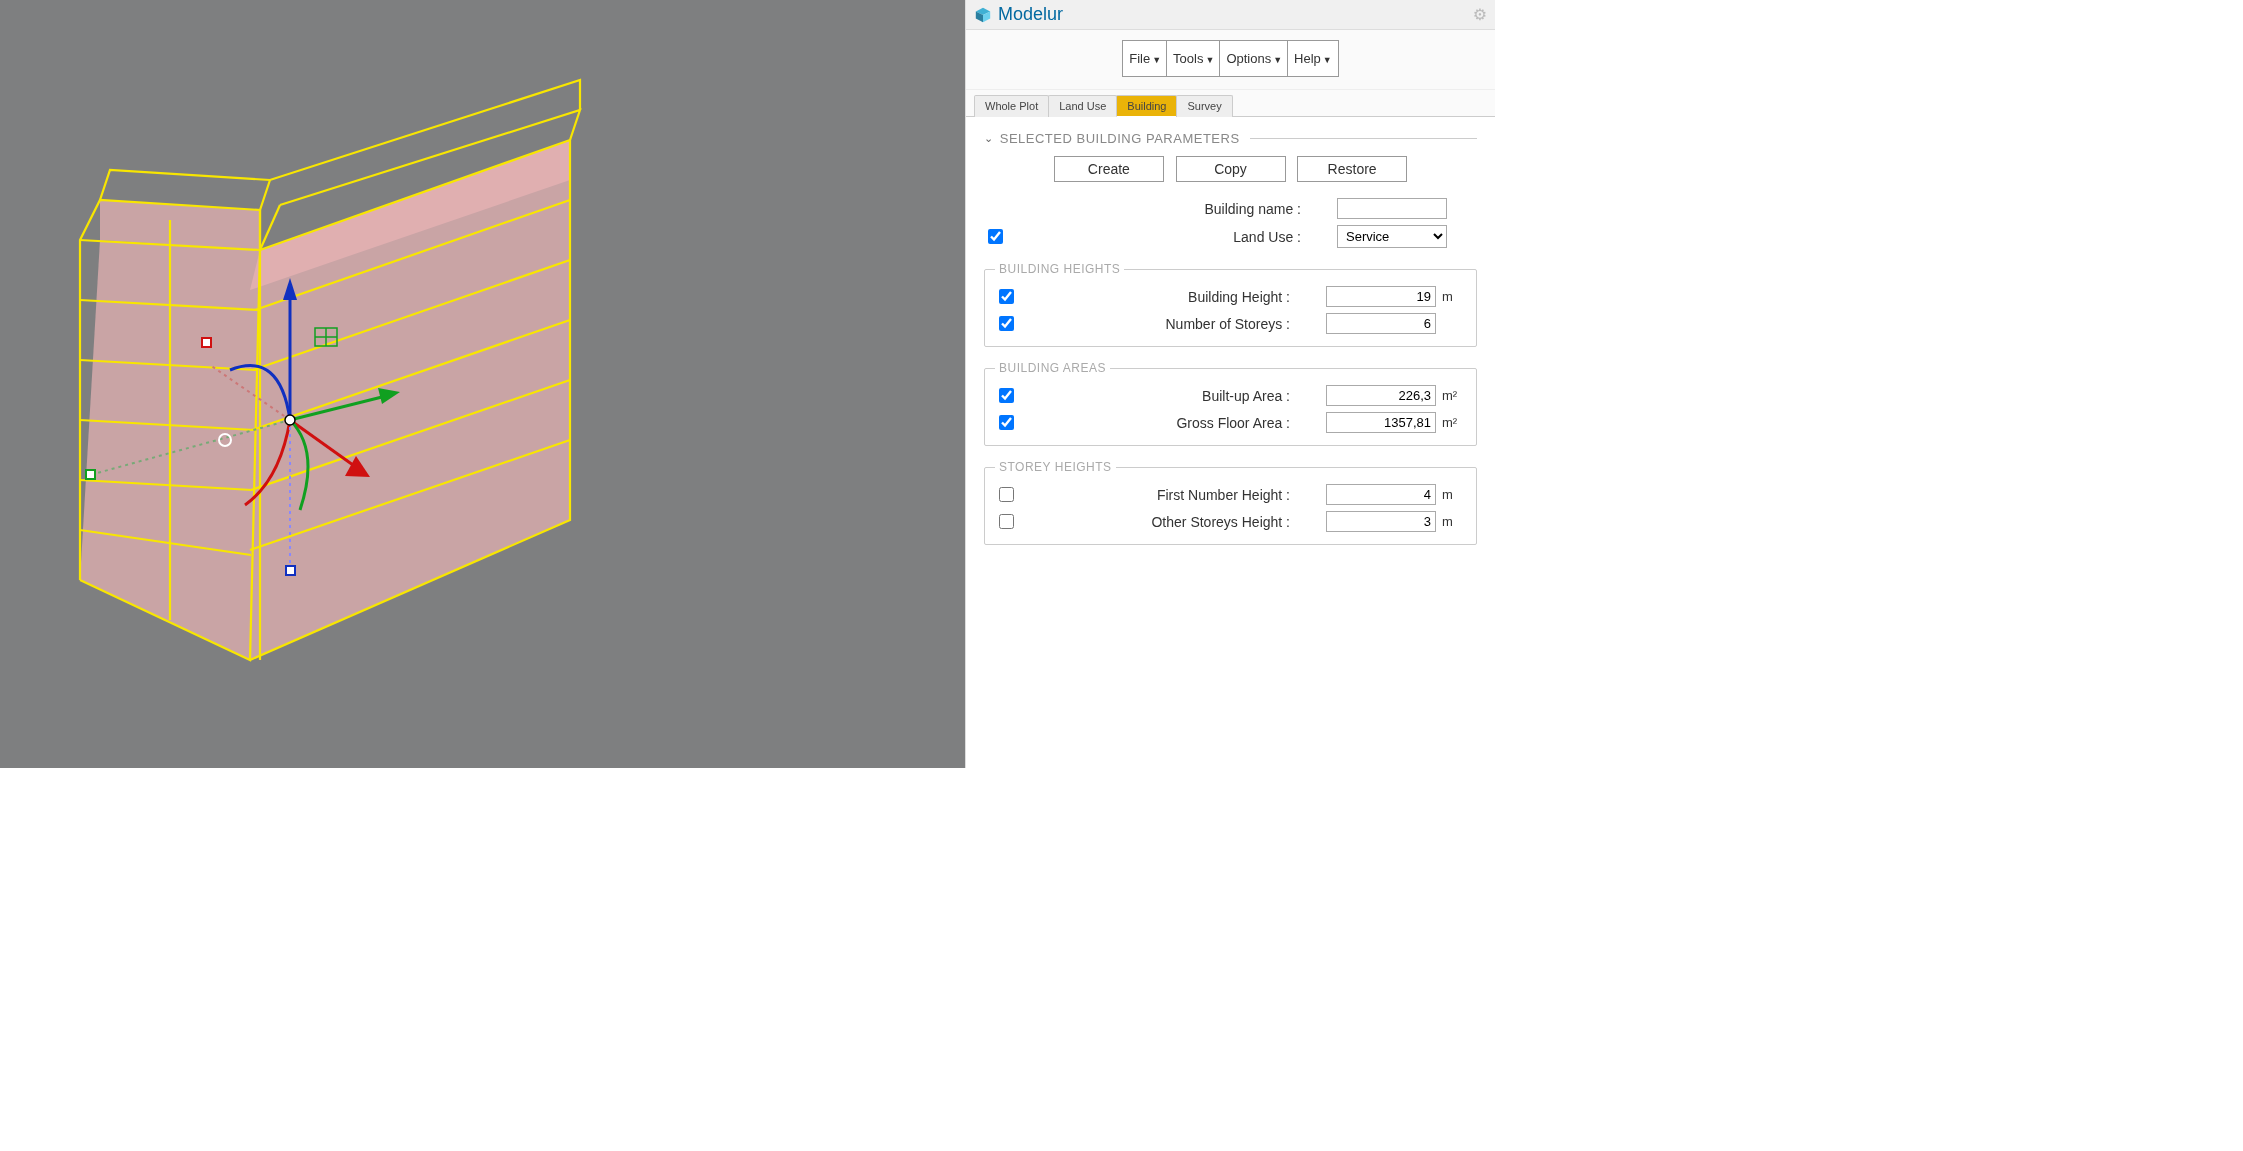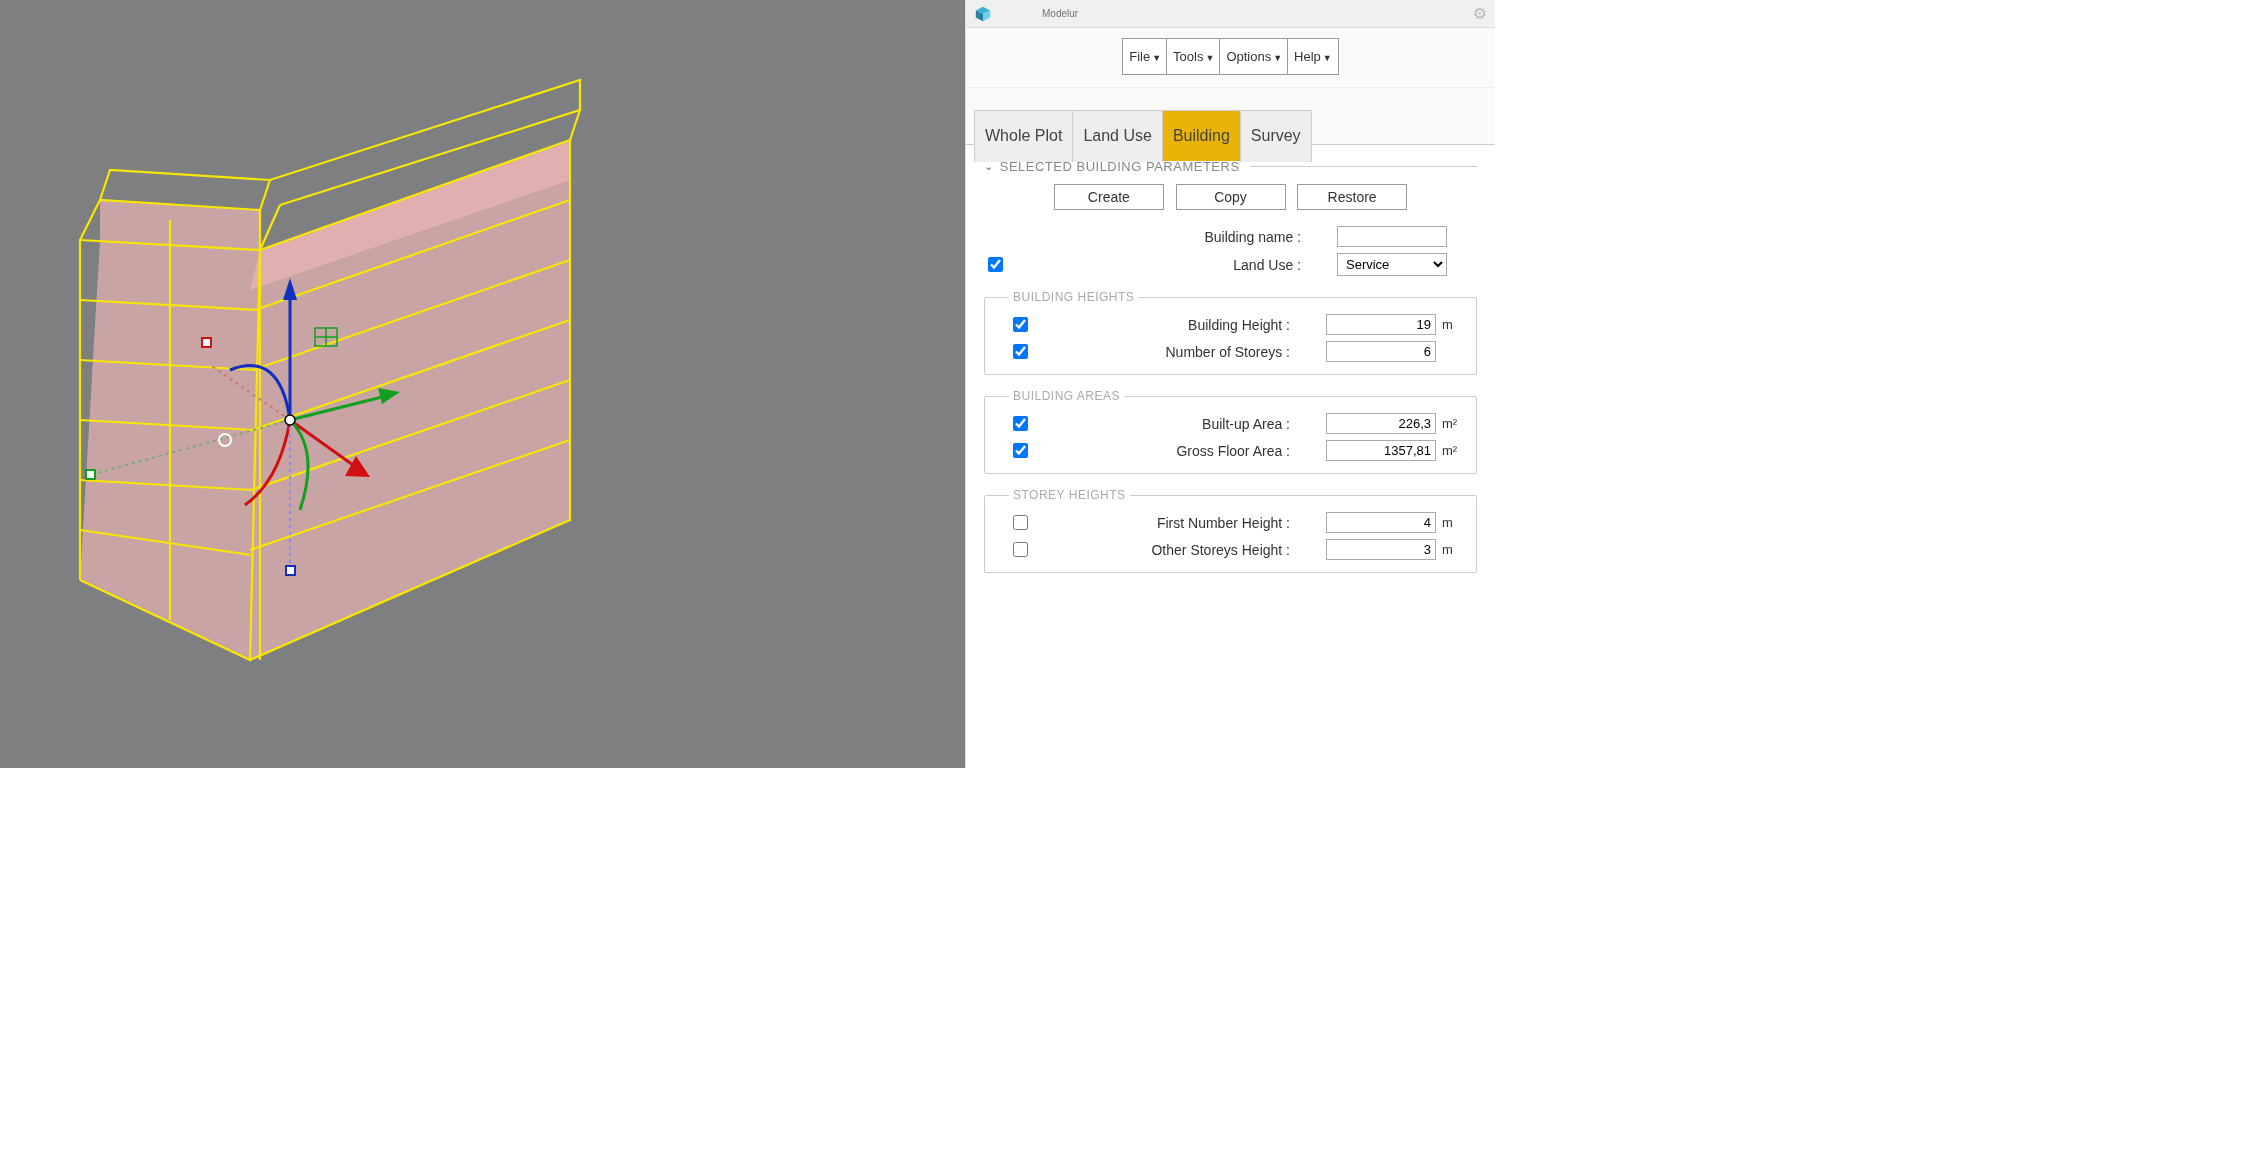--- a/index.html
+++ b/index.html
@@ -31,21 +31,21 @@
     align-items: center;
     padding: 4px 8px;
     background: #f0f0f0;
     border-bottom: 1px solid #ddd;
   }
   .panel-header .logo {
     width: 18px; height: 18px;
     margin-right: 6px;
     display:inline-block;
   }
-  .panel-header .title { font-size: 10px; color:#737373;margin-left:44px; }
+  .panel-header .title { font-size: 18px; color:#0369a1; }
   .panel-header .gear { margin-left:auto; color:#bbb; font-size:16px; }
   .menubar {
     text-align:center;
     padding: 10px 0 12px 0;
     border-bottom:1px solid #eee;
   }
   .menubtn {
     display:inline-block;
     border:1px solid #999;
     background:#fff;
@@ -56,31 +56,31 @@
     cursor:pointer;
   }
   .menubtn .tri { font-size:9px; margin-left:2px; }
   .tabs {
     display:flex;
     padding: 0 8px;
     border-bottom:1px solid #ccc;
     margin-top: 4px;
   }
   .tab {
-    padding:16px 10px;
+    padding:4px 10px;
     border:1px solid #ccc;
     border-bottom:none;
     background:#eee;
     margin-right:-1px;
-    font-size:16px;
+    font-size:11px;
     color:#444;
     cursor:pointer;
     border-radius: 2px 2px 0 0;
     position:relative;
-    top:18px;
+    top:1px;
   }
   .tab.active {
     background:#eab308;
     border-bottom:1px solid #fff;
   }
   .panel-body {
     padding: 14px 18px;
     background:#fff;
     flex:1;
     overflow:auto;
@@ -133,21 +133,21 @@
     background:#fff;
     margin-left:28px;
   }
   .fieldrow .unit { width:30px; padding-left:6px; font-size:13px; }
   .fieldrow select.inp { text-align:left; -webkit-appearance:menulist; appearance:menulist; }
   input[type=checkbox]{ width:15px; height:15px; }
   fieldset.group {
     border:1px solid #ccc;
     border-radius:2px;
     margin:14px 0 8px 0;
-    padding:10px 10px 6px 24px;
+    padding:10px 10px 6px 10px;
   }
   fieldset.group legend {
     color:#aaa;
     font-size:12px;
     letter-spacing:0.5px;
     padding:0 4px;
     text-transform:uppercase;
   }
 </style>
 </head>

